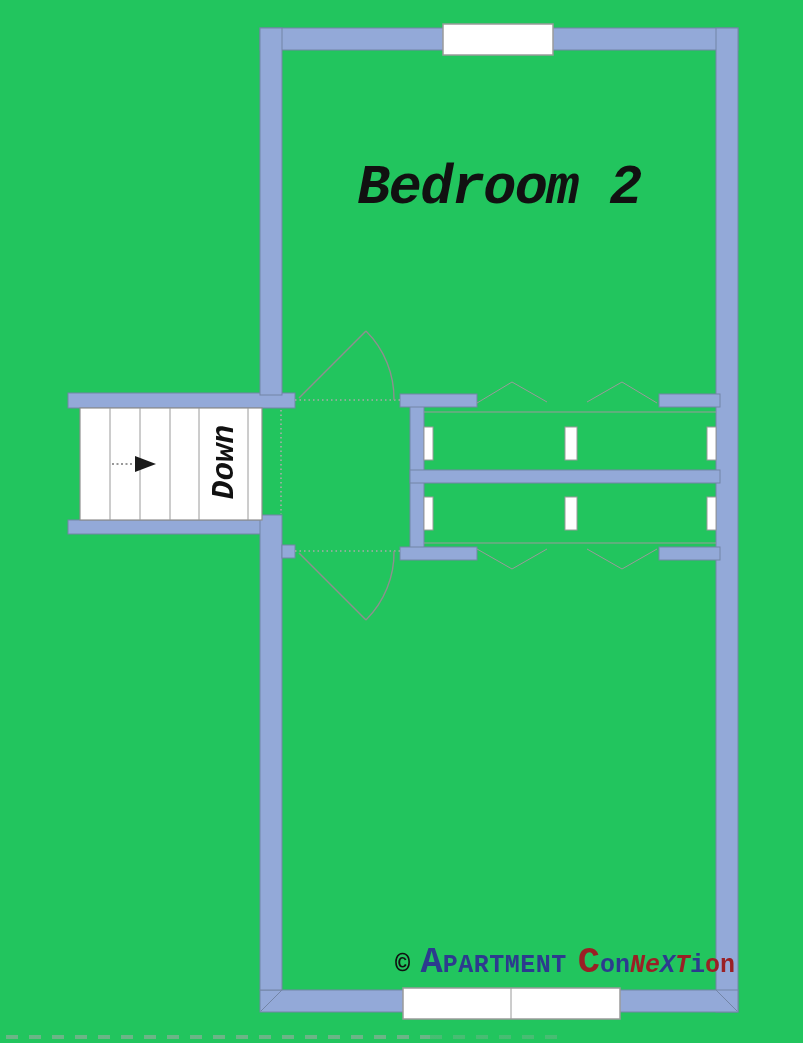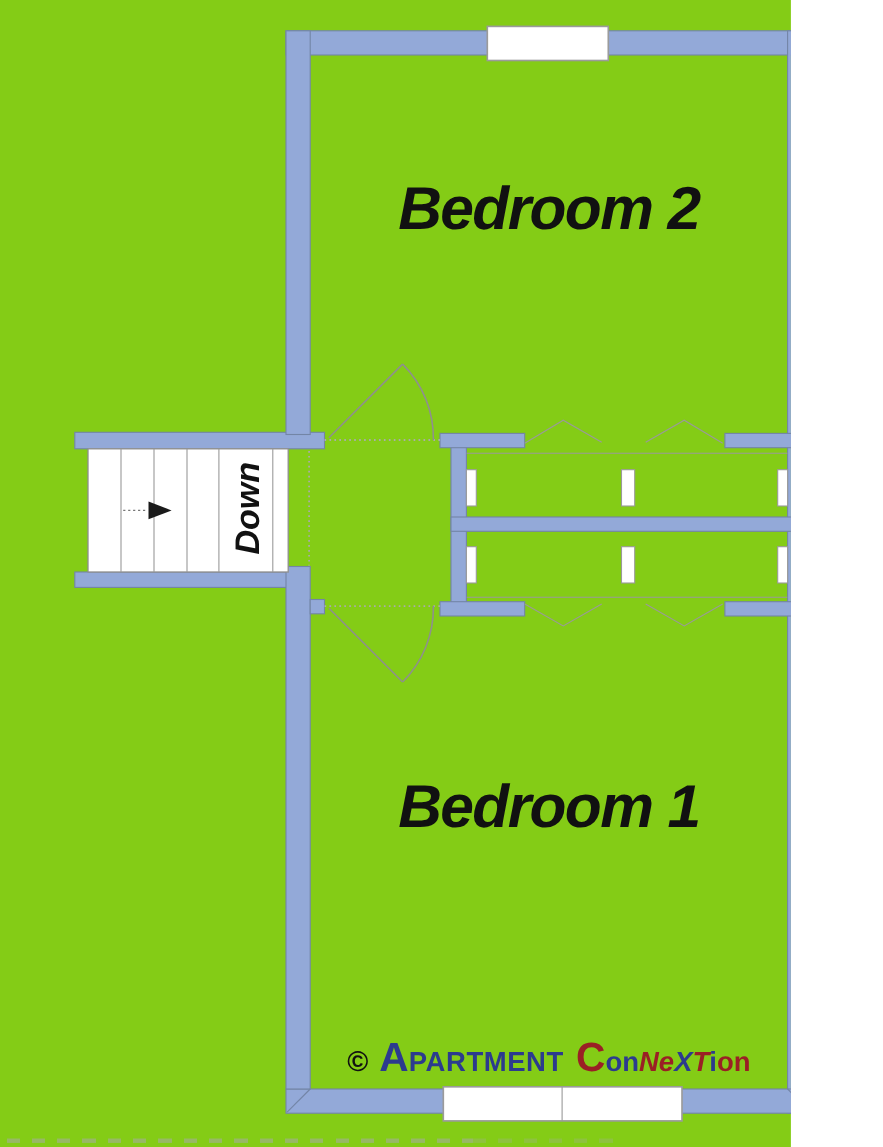--- a/index.html
+++ b/index.html
@@ -4,22 +4,22 @@
 <style>
   :root{
     --wall:#93A9D8;
     --wall-edge:#7385A6;
     --line:#8F8F8F;
     --dot:#ABABAB;
     --ink:#111111;
   }
   html,body{margin:0;padding:0;background:#ffffff;}
   .canvas{
-    position:relative;width:719px;height:1043px;background:#84cc16;
-    font-family:Liberation Sans, sans-serif;overflow:hidden;
+    position:relative;width:803px;height:1043px;background:#22c55e;
+    font-family:Liberation Mono, monospace;overflow:hidden;
   }
   svg{position:absolute;left:0;top:0;}
   .wall{fill:var(--wall);stroke:var(--wall-edge);stroke-width:1;}
   .window{fill:#ffffff;stroke:#9B9B9B;stroke-width:1.5;}
   .planline{stroke:var(--line);stroke-width:1.4;fill:none;}
   .thinline{stroke:#9A9A9A;stroke-width:1;fill:none;}
   .dotted{stroke:var(--dot);stroke-width:1.6;fill:none;stroke-dasharray:1.5 3;}
   .support{fill:#ffffff;stroke:#9A9A9A;stroke-width:1;}
   .miter{stroke:var(--wall-edge);stroke-width:1;}
   .room-label{
@@ -27,21 +27,21 @@
     color:var(--ink);font-weight:bold;font-style:italic;
     font-size:55px;line-height:62px;letter-spacing:-1.5px;
   }
   .down-label{
     position:absolute;left:170px;top:440px;width:110px;height:44px;
     transform:rotate(-90deg);text-align:center;line-height:44px;
     color:var(--ink);font-weight:bold;font-style:italic;font-size:31px;
   }
   .logo{
     position:absolute;left:263px;top:941px;width:472px;height:46px;
-    text-align:center;white-space:nowrap;font-weight:bold;
+    text-align:right;white-space:nowrap;font-weight:bold;
   }
   .logo span{display:inline;vertical-align:baseline;}
   .artifact{
     position:absolute;top:1035px;height:4px;
     background:repeating-linear-gradient(90deg,#A8A8A8 0 12px,transparent 12px 23px);
   }
   .artifact.a1{left:6px;width:424px;opacity:.55;}
   .artifact.a2{left:430px;width:138px;opacity:.28;}
 </style>
 </head>
@@ -103,21 +103,20 @@
     <polyline class="thinline" points="587,402 622,382 657,403"></polyline>
     <polyline class="thinline" points="477,549 512,569 547,549"></polyline>
     <polyline class="thinline" points="587,549 622,569 657,549"></polyline>
   </svg>
 
   <div class="room-label" style="top:158px;">
     <div>Bedroom 2</div>
   </div>
 
   <div class="room-label" style="top:702px;">
-    <div>Bedroom 1</div>
   </div>
 
   <div class="down-label">Down</div>
 
   <div class="logo">
     <span style="color:#111111;font-size:26px;font-style:normal;margin-right:10px">©</span><span style="color:#2C3B8E;font-size:37px">A</span><span style="color:#2C3B8E;font-size:25px;letter-spacing:0.5px">PARTMENT</span><span style="color:#9A2025;font-size:37px;margin-left:11px">C</span><span style="color:#2C3B8E;font-size:25px">on</span><span style="color:#9A2025;font-size:25px;font-style:italic">Ne</span><span style="color:#2C3B8E;font-size:25px;font-style:italic">X</span><span style="color:#9A2025;font-size:25px;font-style:italic">T</span><span style="color:#2C3B8E;font-size:25px">i</span><span style="color:#9A2025;font-size:25px">on</span>
   </div>
 
   <div class="artifact a1"></div>
   <div class="artifact a2"></div>

